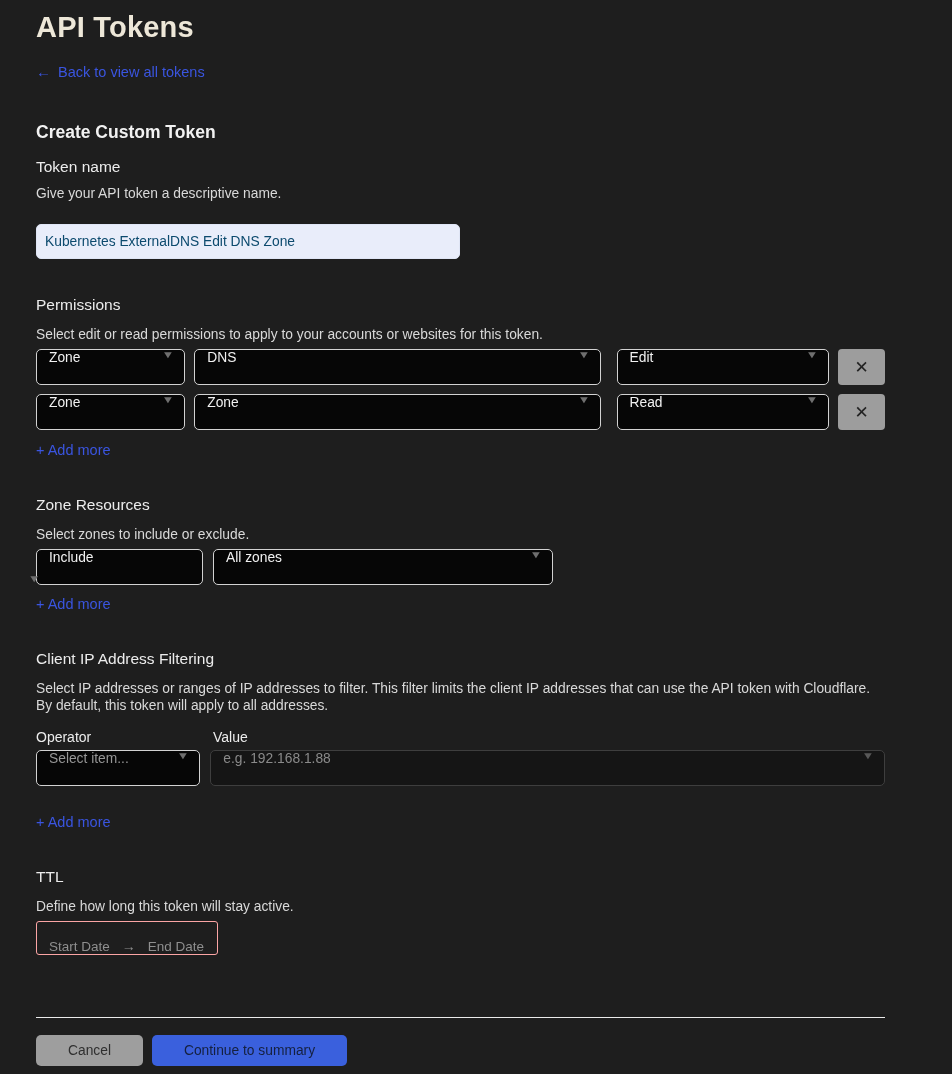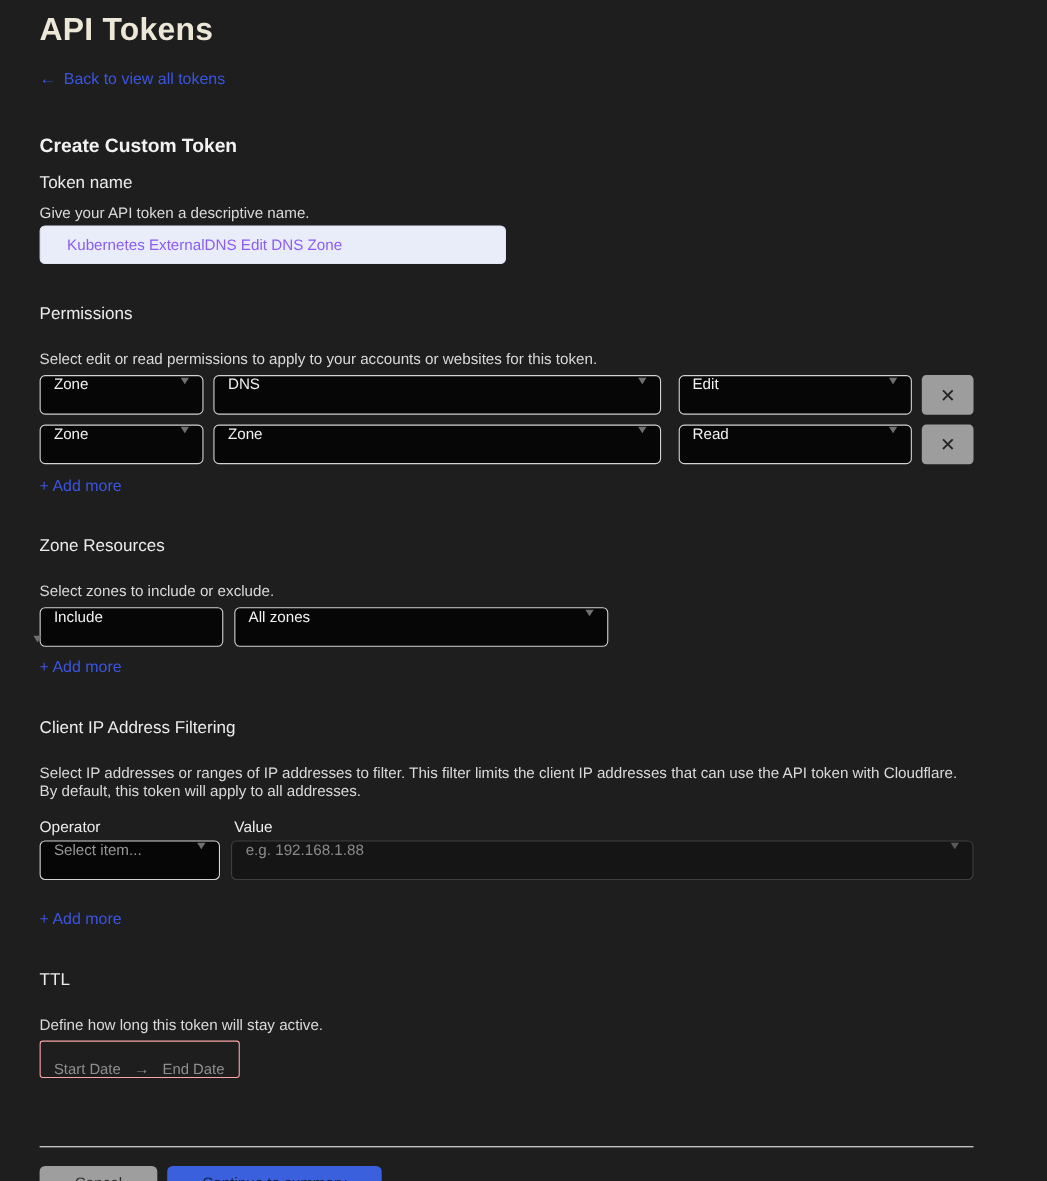--- a/index.html
+++ b/index.html
@@ -9,27 +9,27 @@
   .page-title{color:#ede7d8;font-size:29px;font-weight:700;line-height:34px;margin:0;letter-spacing:.2px;}
 
   .back-link{display:inline-flex;align-items:center;gap:7px;margin-top:19px;color:#3a55e0;font-size:14.5px;text-decoration:none;cursor:pointer;}
   .back-link .arrow{font-size:15px;}
 
   .form-heading{color:#f2f2f2;font-size:17.5px;font-weight:700;line-height:22px;margin-top:40px;}
 
   .section-label{color:#ececec;font-size:15.5px;line-height:19px;font-weight:400;}
   .section-desc{color:#d9d9d9;font-size:13.8px;line-height:17px;}
 
-  .mt14{margin-top:14px}.mt9{margin-top:9px}.mt8{margin-top:23px}
+  .mt14{margin-top:14px}.mt9{margin-top:9px}.mt8{margin-top:12px}
   .mt36{margin-top:36px}.mt12{margin-top:12px}.mt11{margin-top:11px}
   .mt4{margin-top:4px}
 
-  .text-input{box-sizing:border-box;width:424px;height:35px;margin-top:3px;display:block;
-    background:#e9edfa;border:1px solid #dfe5f5;border-radius:5px;color:#8b5cf6;
-    font-size:13.8px;padding:0 24px;font-family:"Liberation Sans", sans-serif;outline:none;}
+  .text-input{box-sizing:border-box;width:424px;height:35px;margin-top:22px;display:block;
+    background:#e9edfa;border:1px solid #dfe5f5;border-radius:5px;color:#0c4a6e;
+    font-size:13.8px;padding:0 8px;font-family:"Liberation Sans", sans-serif;outline:none;}
 
   .row{display:flex;align-items:center;margin-top:6px;}
   .row + .row{margin-top:9px;}
 
   .select{box-sizing:border-box;height:36px;background:#060606;border:1px solid #d2d2d2;
     border-radius:5px;display:flex;justify-content:space-between;
     padding:0 11px 0 12px;color:#f1f1f1;font-size:13.8px;cursor:pointer;}
   .select .chev{color:#6f6f6f;font-size:10px;line-height:1;transform:scaleX(1.3);}
   .select.placeholder{color:#969696;}
   .select.disabled{background:#151515;border-color:#3e3e3e;color:#8a8a8a;cursor:default;}

